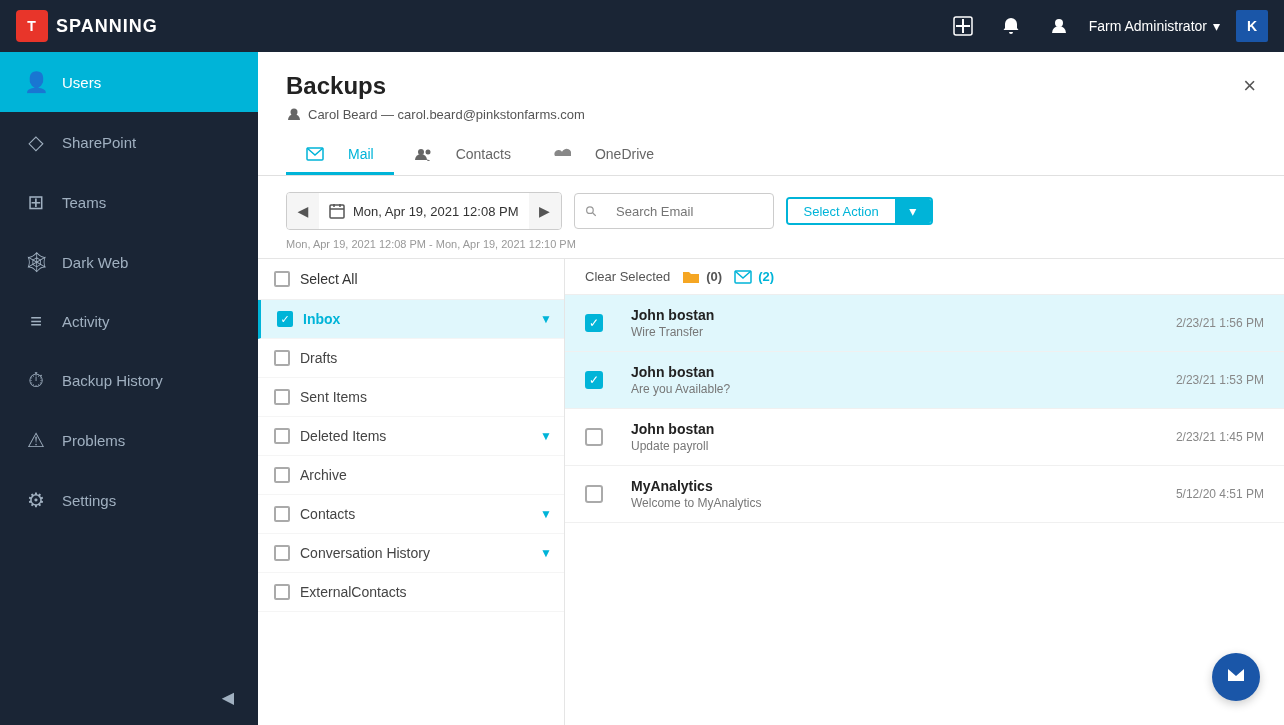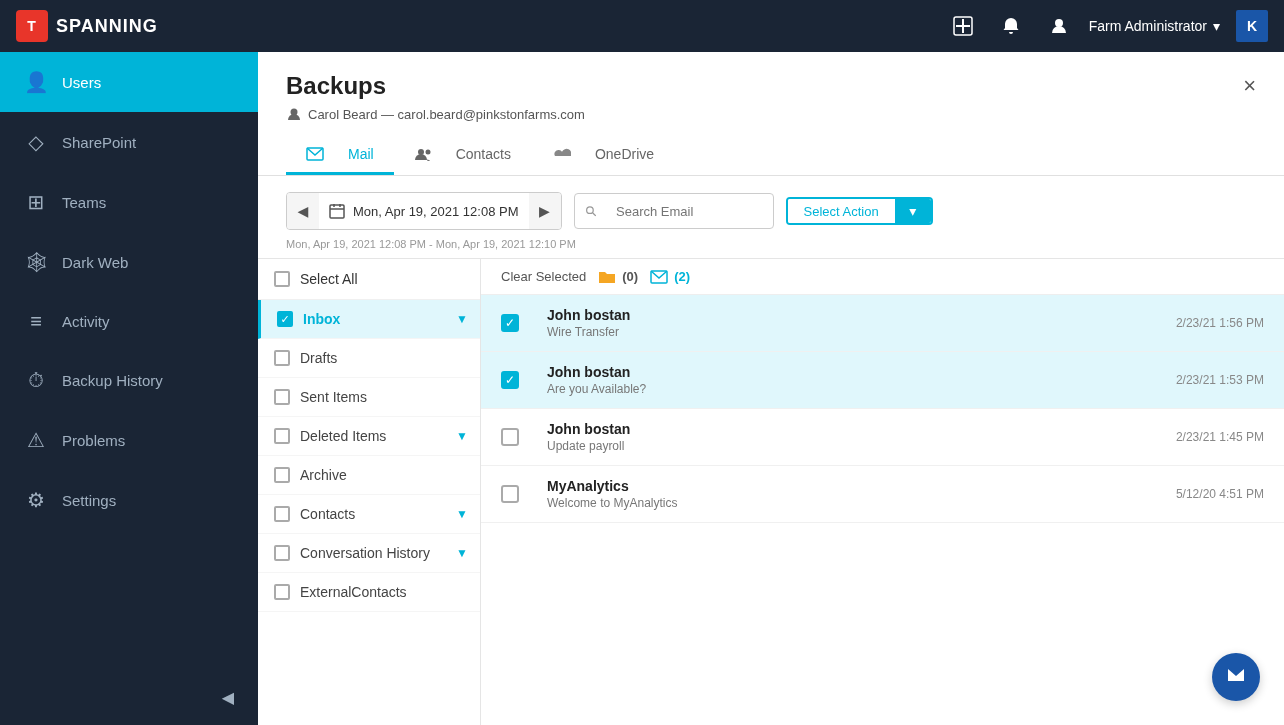--- a/index.html
+++ b/index.html
@@ -279,21 +279,21 @@
     
     .body-split {
       display: flex;
       flex: 1;
       overflow: hidden;
       border-top: 1px solid #e5e5e5;
     }
 
     
     .folder-panel {
-      width: 223px;
+      width: 307px;
       border-right: 1px solid #e5e5e5;
       overflow-y: auto;
       flex-shrink: 0;
     }
     .select-all-row {
       display: flex;
       align-items: center;
       gap: 10px;
       padding: 12px 16px;
       font-size: 14px;

